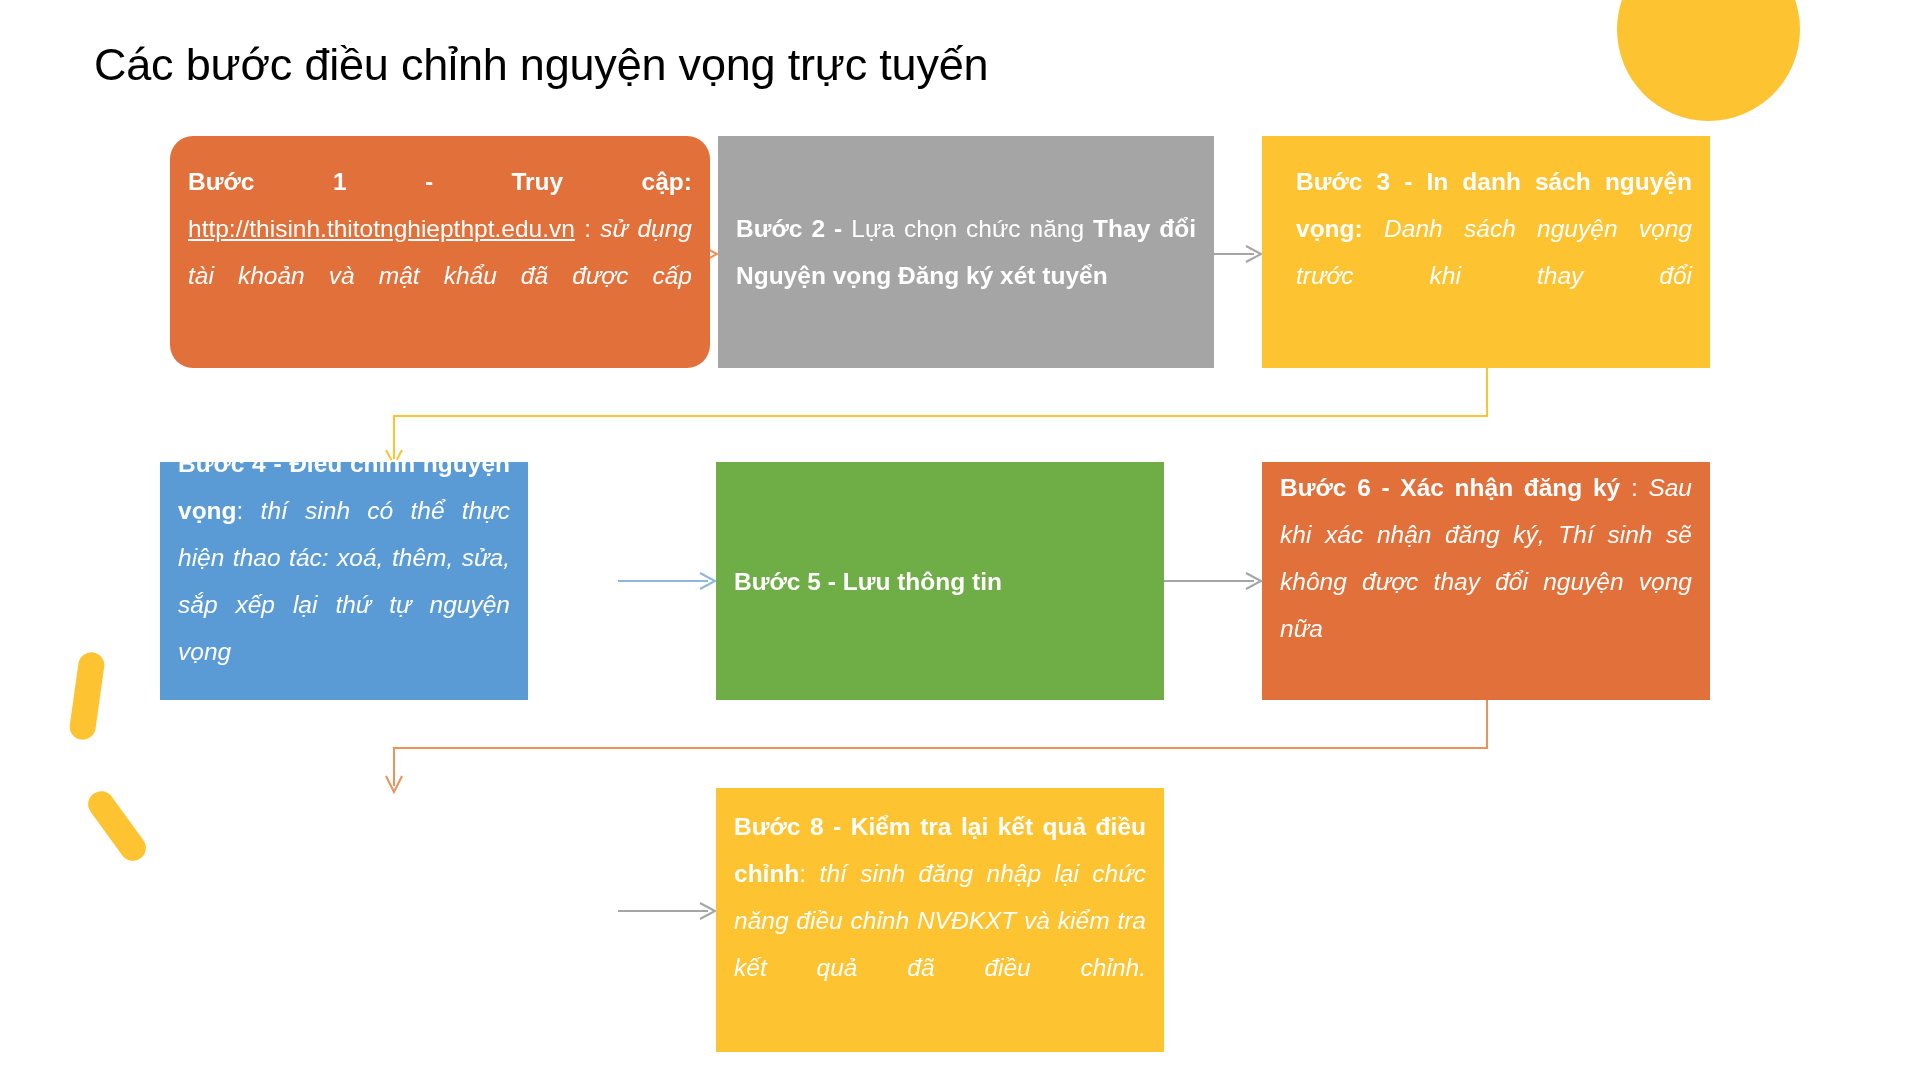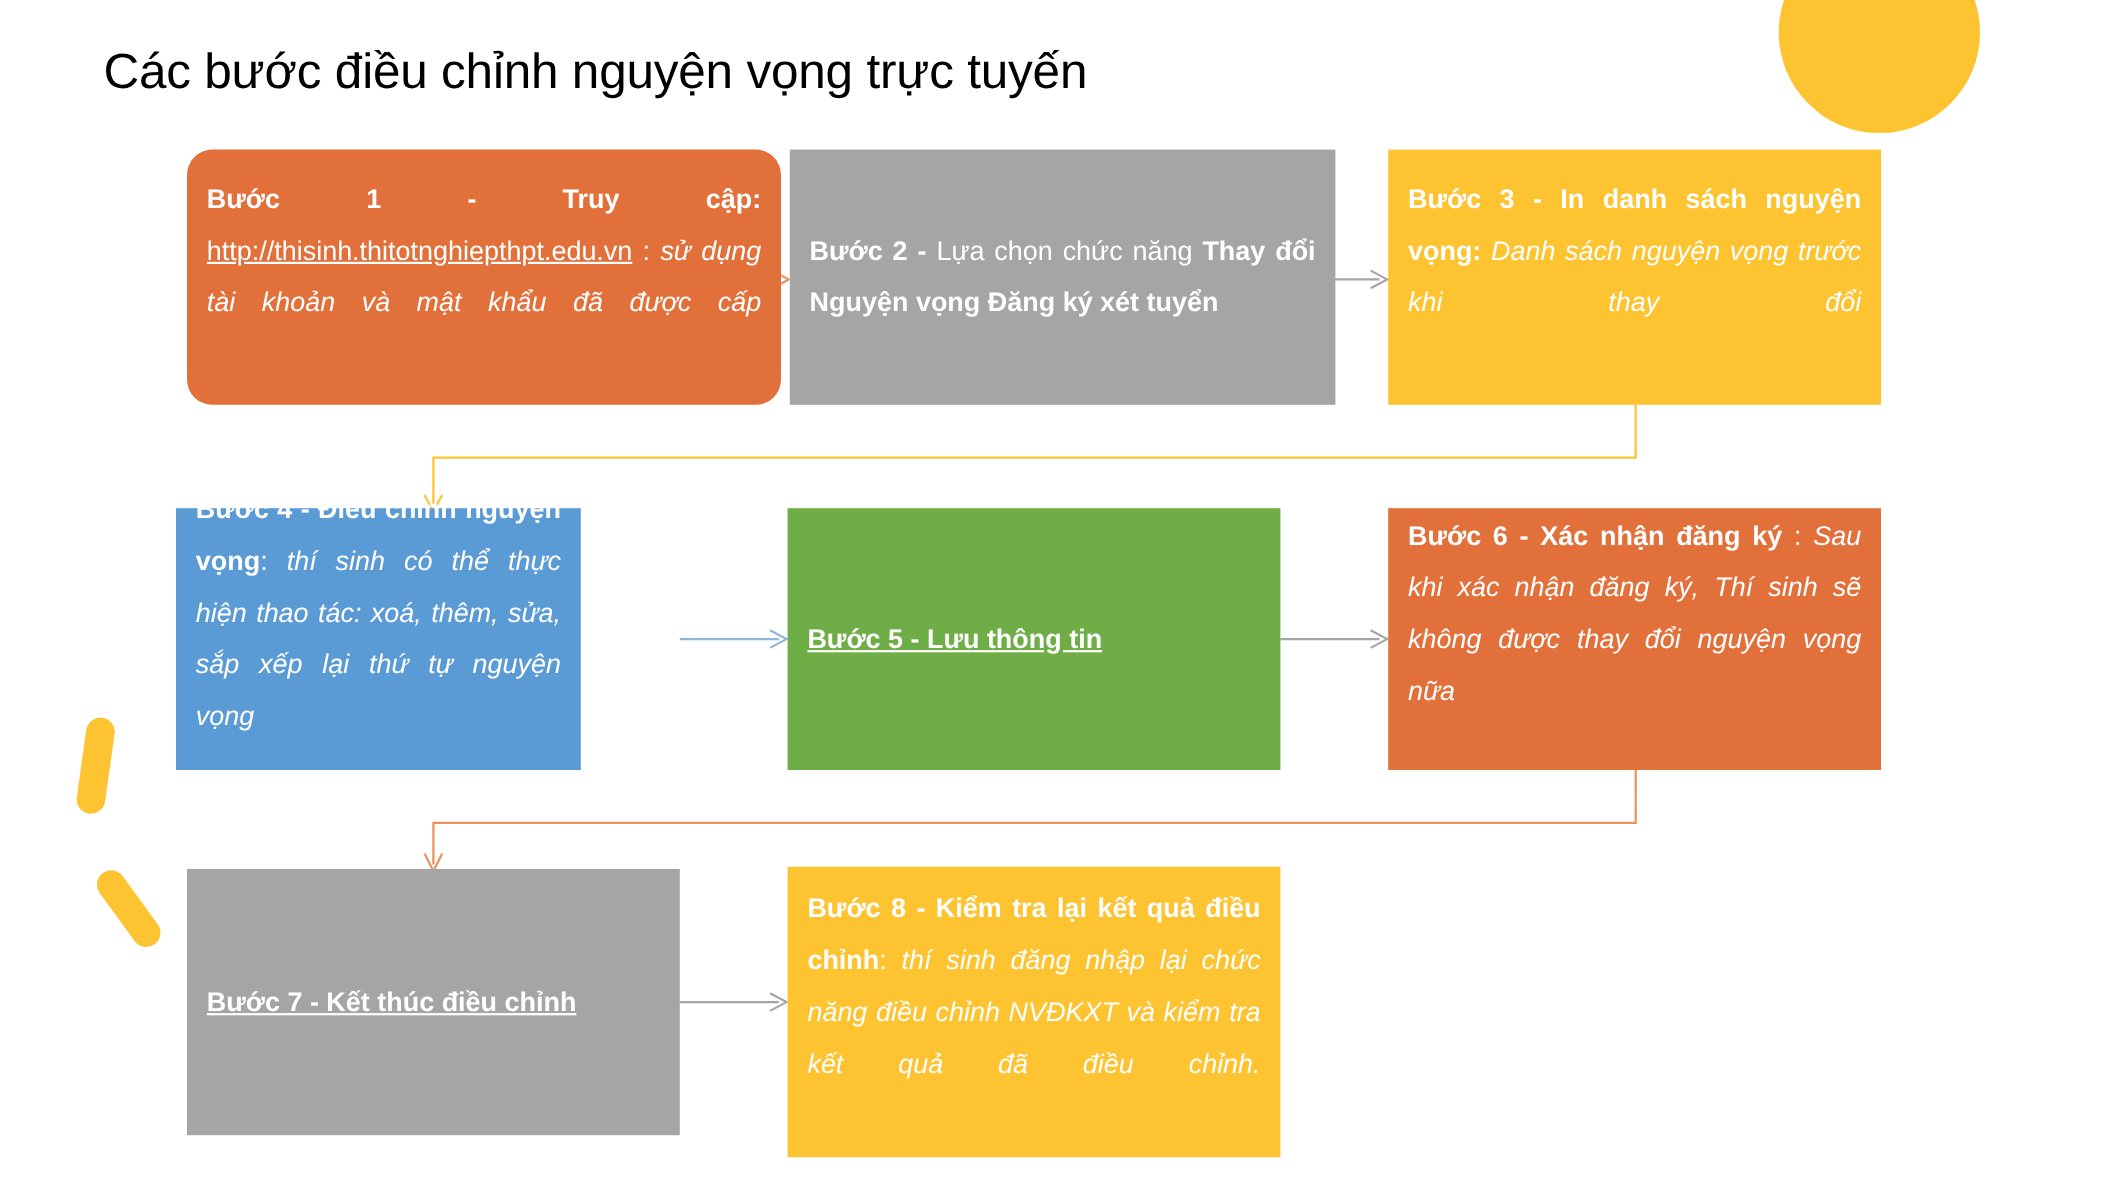--- a/index.html
+++ b/index.html
@@ -73,38 +73,37 @@
     font-size: 24.5px;
     line-height: 47px;
     color: #ffffff;
     margin: 0;
     padding: 0 18px;
     text-align: justify;
     text-align-last: left;
   }
   .step-text.center-line {
     text-align: right;
-    text-decoration: underline;
   }
   .step-text b { font-weight: 700; }
   .step-text i { font-style: italic; }
   .step-text .lnk {
     text-decoration: underline;
     font-weight: 400;
     font-style: normal;
   }
 
   
   .just { text-align: justify; }
   .just::after { content: ""; display: inline-block; width: 100%; }
 
   
   #box1 { left: 170px;  top: 136px; width: 540px; height: 232px; background: #E2703A; border-radius: 23px; }
   #box2 { left: 718px;  top: 136px; width: 496px; height: 232px; background: #A5A5A5; }
-  #box3 { left: 1262px; top: 136px; width: 448px; height: 232px; background: #FDC331; }
+  #box3 { left: 1262px; top: 136px; width: 448px; height: 232px; background: #FDC331; padding-left: 16px; }
   #box4 { left: 160px;  top: 462px; width: 368px; height: 238px; background: #5B9BD5; }
   #box5 { left: 716px;  top: 462px; width: 448px; height: 238px; background: #6FAD46; }
   #box6 { left: 1262px; top: 462px; width: 448px; height: 238px; background: #E2703A; }
   #box7 { left: 170px;  top: 790px; width: 448px; height: 242px; background: #A5A5A5; }
   #box8 { left: 716px;  top: 788px; width: 448px; height: 264px; background: #FDC331; }
 
   
   .conn {
     position: absolute;
     pointer-events: none;
@@ -188,21 +187,18 @@
   </div>
 
   <div class="step-box" id="box5">
     <div class="step-text center-line"><b>Bước 5 - Lưu thông tin</b></div>
   </div>
 
   <div class="step-box" id="box6">
     <div class="step-text just"><b>Bước 6 - Xác nhận đăng ký</b><span> : </span><i>Sau khi xác nhận đăng ký, Thí sinh sẽ không được thay đổi nguyện vọng nữa</i></div>
   </div>
 
-  <div class="step-box" id="box7">
-    <div class="step-text center-line"><b>Bước 7 - Kết thúc điều chỉnh</b></div>
-  </div>
 
   <div class="step-box" id="box8">
     <div class="step-text just"><b>Bước 8 - </b><b>Kiểm tra lại kết quả điều chỉnh</b><span>: </span><i>thí sinh đăng nhập lại chức năng điều chỉnh NVĐKXT và kiểm tra kết quả đã điều chỉnh.</i></div>
   </div>
 
 </div>
 
 </body></html>

